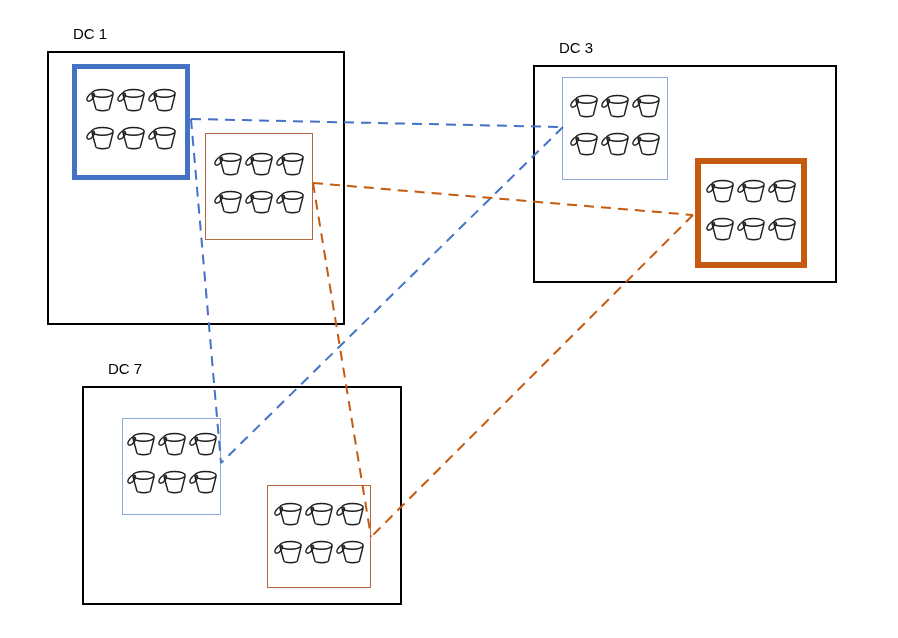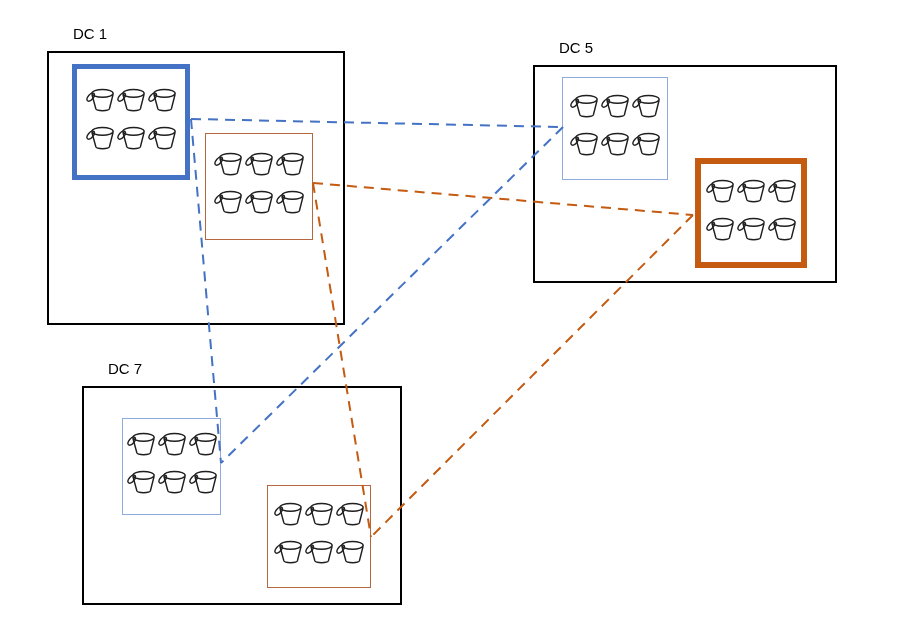--- a/index.html
+++ b/index.html
@@ -120,21 +120,21 @@
     <path d="M8.5 10 L13 26.5 A8.2 2.6 0 0 0 29.3 26.5 L33.5 10"></path>
     <ellipse cx="21" cy="8" rx="12.8" ry="4.6"></ellipse>
     <ellipse cx="6.8" cy="12.5" rx="3" ry="5.8" transform="rotate(40 6.8 12.5)" fill="none"></ellipse>
   </g>
 </svg>
         </div>
     </div>
   </section>
 
   <section class="dc" style="left:533px;top:65px;width:304px;height:218px">
-    <h2 class="dc-label">DC 5</h2>
+    <h2 class="dc-label">DC 3</h2>
     <div class="group" style="left: 27px; top: 10px; width: 106px; height: 103px; border-color: rgb(143, 170, 220); border-width: 1px;">
       <div class="bucket-grid">
           <svg viewBox="0 0 36 32" width="30" height="28" xmlns="http://www.w3.org/2000/svg">
   <g fill="#ffffff" stroke="#1f1f1f" stroke-width="1.7" stroke-linejoin="round" stroke-linecap="round">
     <path d="M8.5 10 L13 26.5 A8.2 2.6 0 0 0 29.3 26.5 L33.5 10"></path>
     <ellipse cx="21" cy="8" rx="12.8" ry="4.6"></ellipse>
     <ellipse cx="6.8" cy="12.5" rx="3" ry="5.8" transform="rotate(40 6.8 12.5)" fill="none"></ellipse>
   </g>
 </svg>
           <svg viewBox="0 0 36 32" width="30" height="28" xmlns="http://www.w3.org/2000/svg">

